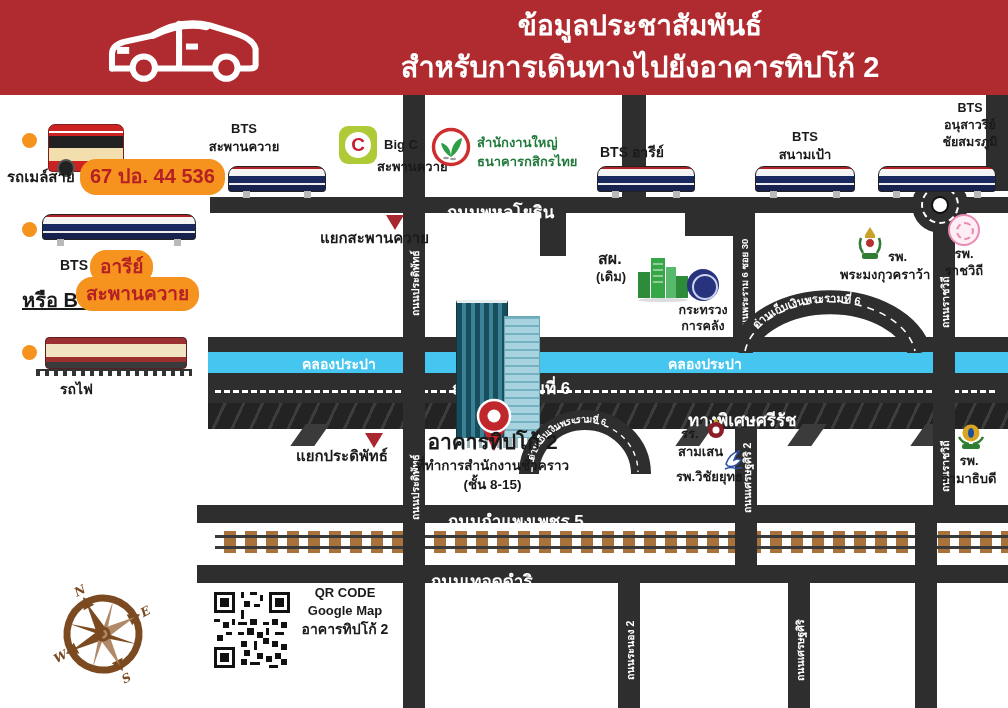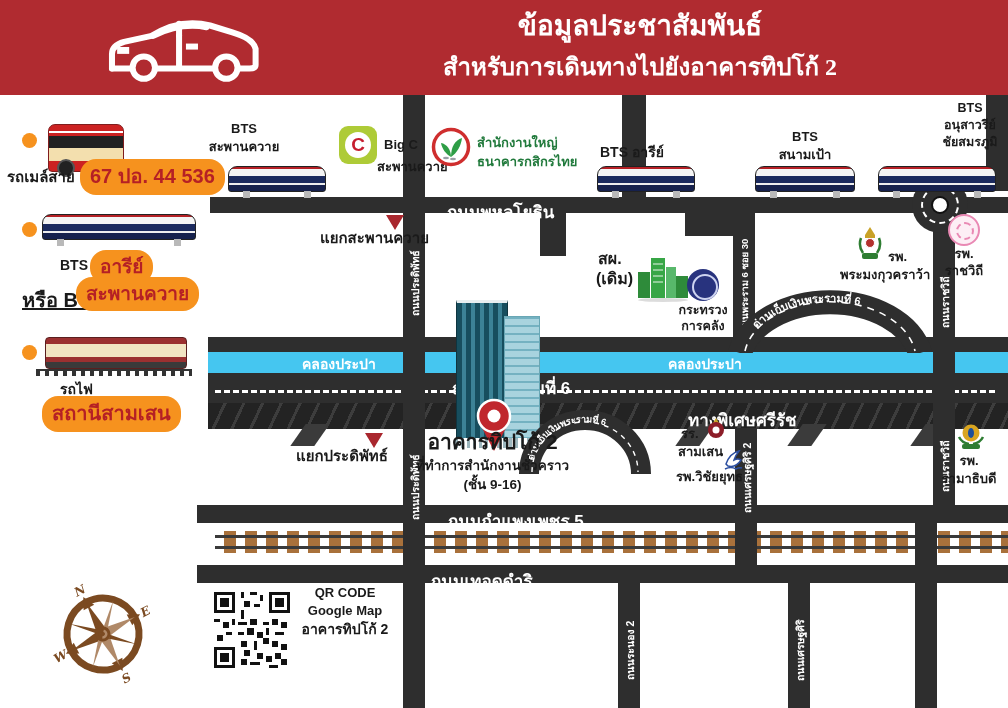--- a/index.html
+++ b/index.html
@@ -3,21 +3,21 @@
 <meta charset="utf-8">
 <style>
   html,body{margin:0;padding:0;background:#888;}
   #stage{position:relative;width:1008px;height:708px;background:#fff;overflow:hidden;
          font-family:"Liberation Sans","DejaVu Sans",sans-serif;color:#1a1a1a;}
   .abs{position:absolute;}
   
   #header{left:0;top:0;width:1008px;height:95px;background:#b02b30;z-index:10;}
   #titles{left:290px;top:6px;width:700px;text-align:center;color:#fff;font-weight:bold;z-index:11;}
   #title1{font-size:28px;line-height:40px;}
-  #title2{font-size:24px;line-height:42px;font-family:Liberation Serif, serif;}
+  #title2{font-size:29px;line-height:42px;}
   
   .bullet{width:15px;height:15px;border-radius:50%;background:#f6921e;z-index:6;}
   .side-label{font-weight:bold;font-size:15px;z-index:6;white-space:nowrap;}
   .pill{background:#f6921e;color:#b52025;font-weight:bold;border-radius:16px;
         padding:1px 10px 3px;white-space:nowrap;z-index:6;}
   
   .hroad,.vroad{background:#2e2e2e;}
   .hroad{z-index:2;}.vroad{z-index:3;}
   .roadlabel{color:#fff;font-weight:bold;font-size:17px;white-space:nowrap;z-index:4;}
   .vlabel{width:22px;writing-mode:vertical-rl;transform:rotate(180deg);color:#fff;
@@ -115,21 +115,20 @@
     </div>
   <div class="abs side-label" style="left:60px;top:257px;font-size:14px;">BTS</div>
   <div class="abs pill" style="left:90px;top:250px;font-size:19px;">อารีย์</div>
   <div class="abs side-label" style="left:22px;top:284px;font-size:20px;text-decoration:underline;">หรือ BTS</div>
   <div class="abs pill" style="left:76px;top:277px;font-size:19px;">สะพานควาย</div>
 
   <div class="abs bullet" style="left:22px;top:345px;"></div>
   <div class="abs" id="carriage"></div>
   <div class="abs" id="track"></div>
   <div class="abs side-label" style="left:60px;top:378px;font-size:14px;">รถไฟ</div>
-  <div class="abs pill" style="left:42px;top:396px;font-size:20px;">สถานีสามเสน</div>
 
   <div class="abs hroad" style="left:210px;top:197px;width:798px;height:16px;"></div>
   <div class="abs roadlabel" style="left:447px;top:198px;">ถนนพหลโยธิน</div>
 
   <div class="abs hroad" style="left:208px;top:337px;width:800px;height:15px;"></div>
   <div class="abs canal" style="left:208px;top:352px;width:800px;height:21px;"></div>
   <div class="abs canal-label" style="left:302px;top:353px;">คลองประปา</div>
   <div class="abs canal-label" style="left:668px;top:353px;">คลองประปา</div>
 
   <div class="abs hroad" style="left:208px;top:373px;width:800px;height:30px;">
@@ -251,21 +250,21 @@
     <ellipse cx="15" cy="31" rx="3" ry="1.3" fill="#9aa0a6"></ellipse>
     <ellipse cx="22" cy="32" rx="3" ry="1.3" fill="#9aa0a6"></ellipse>
   </svg>
   <div class="abs maplabel" style="left:477px;top:132px;color:#217a3c;">สำนักงานใหญ่</div>
   <div class="abs maplabel" style="left:477px;top:151px;color:#217a3c;">ธนาคารกสิกรไทย</div>
 
   <div class="abs jname" style="left:288px;top:226px;margin-left:32px;">แยกสะพานควาย</div>
   <div class="abs jtri" style="left:386px;top:215px;"></div>
 
   <div class="abs maplabel" style="left:598px;top:246px;font-size:16px;">สผ.</div>
-  <div class="abs maplabel" style="left:596px;top:266px;font-size:16px;text-align:right;">(เดิม)</div>
+  <div class="abs maplabel" style="left:596px;top:266px;font-size:13px;text-align:right;">(เดิม)</div>
   <svg class="abs z6" style="left:636px;top:250px;" width="54" height="52" viewBox="0 0 54 52">
     <rect x="2" y="22" width="12" height="26" fill="#2e8b3a"></rect>
     <rect x="15" y="8" width="14" height="40" fill="#37a646"></rect>
     <rect x="30" y="17" width="10" height="31" fill="#58b86b"></rect>
     <rect x="40" y="26" width="12" height="22" fill="#2e8b3a"></rect>
     <g stroke="#e8f5e9" stroke-width="1">
         <line x1="17" y1="14" x2="27" y2="14"></line>
         <line x1="17" y1="20" x2="27" y2="20"></line>
         <line x1="17" y1="26" x2="27" y2="26"></line>
         <line x1="17" y1="32" x2="27" y2="32"></line>
@@ -329,21 +328,21 @@
   <div class="abs" id="tower2"></div>
   <div class="abs" id="towerbase"></div>
   <svg class="abs z7" style="left:468px;top:396px;" width="52" height="58" viewBox="0 0 52 58">
     <polygon points="26,55 13,30 39,30" fill="#c0272d"></polygon>
     <circle cx="26" cy="20" r="16" fill="#c0272d" stroke="#fff" stroke-width="2.5"></circle>
     <circle cx="26" cy="20" r="6.5" fill="#fff"></circle>
   </svg>
   <div class="abs" id="tipcotext">
     <div id="tipco-name">อาคารทิปโก้ 2</div>
     <div id="tipco-desc">ที่ทำการสำนักงานชั่วคราว</div>
-    <div id="tipco-floor">(ชั้น 9-16)</div>
+    <div id="tipco-floor">(ชั้น 8-15)</div>
   </div>
 
   <div class="abs jname" style="left:296px;top:444px;">แยกประดิพัทธ์</div>
   <div class="abs jtri" style="left:365px;top:433px;"></div>
 
   <svg class="abs z6" style="left:48px;top:578px;" width="110" height="112" viewBox="0 0 110 112">
     <g transform="rotate(-28 55 56)">
       <circle cx="55" cy="56" r="36" fill="none" stroke="#7b4a21" stroke-width="7"></circle>
       <polygon points="55,14 61,26 49,26" fill="#7b4a21"></polygon>
       <polygon points="55,98 61,86 49,86" fill="#7b4a21"></polygon>

